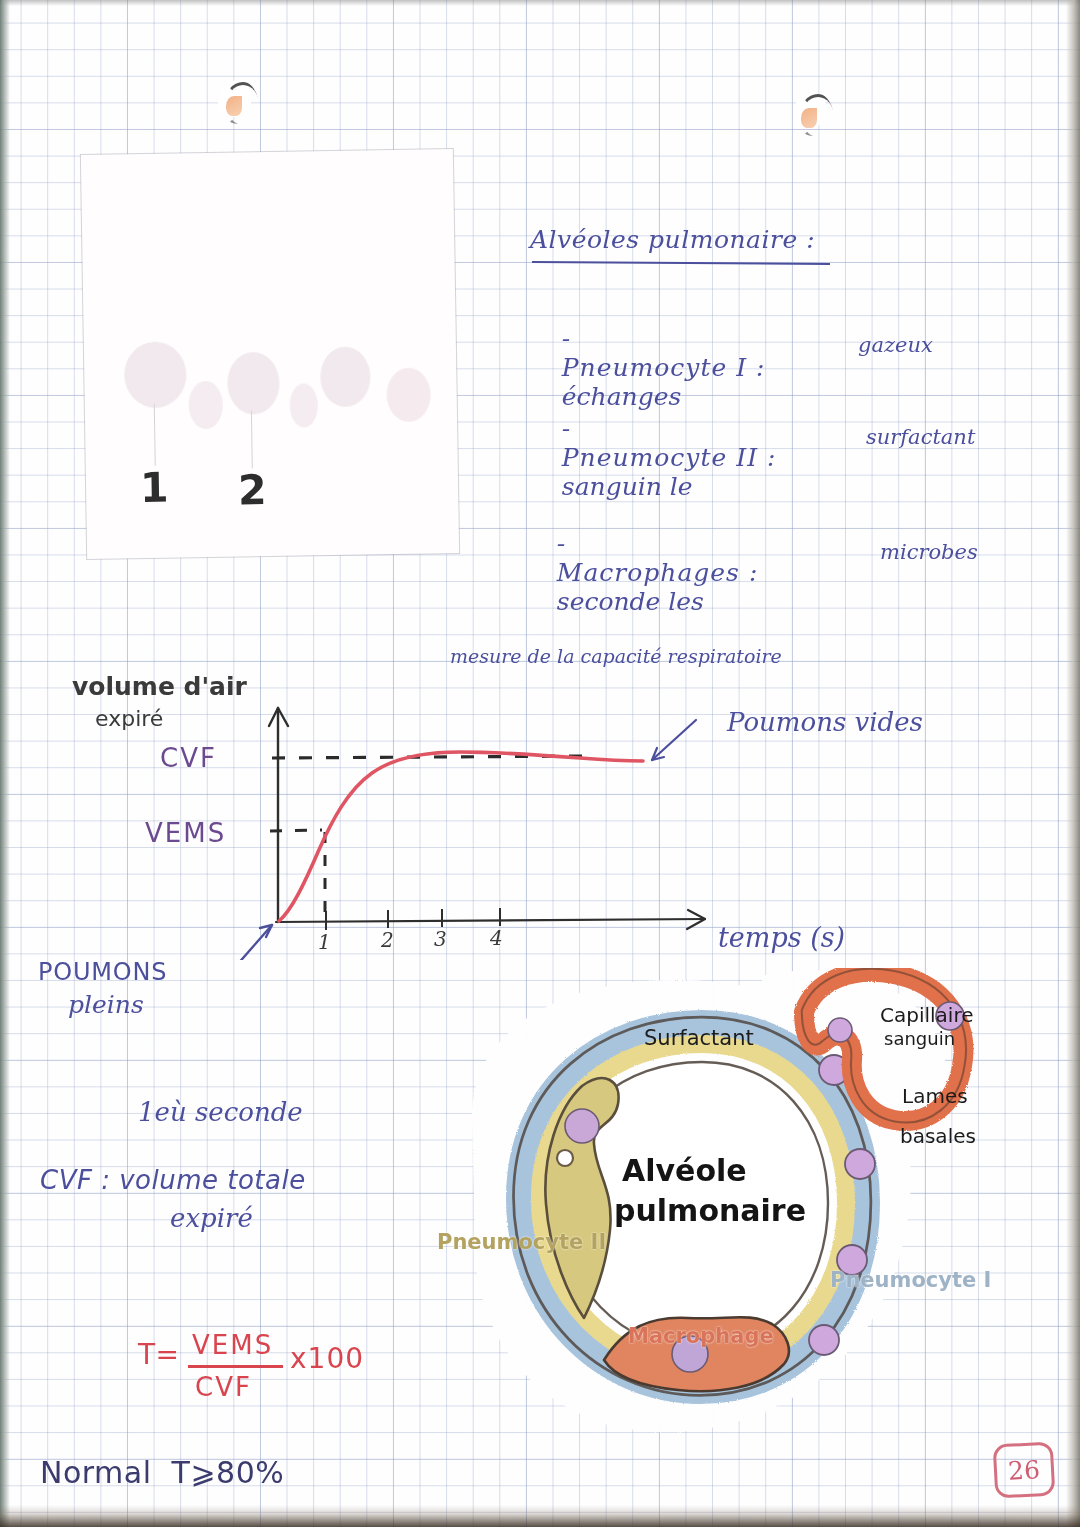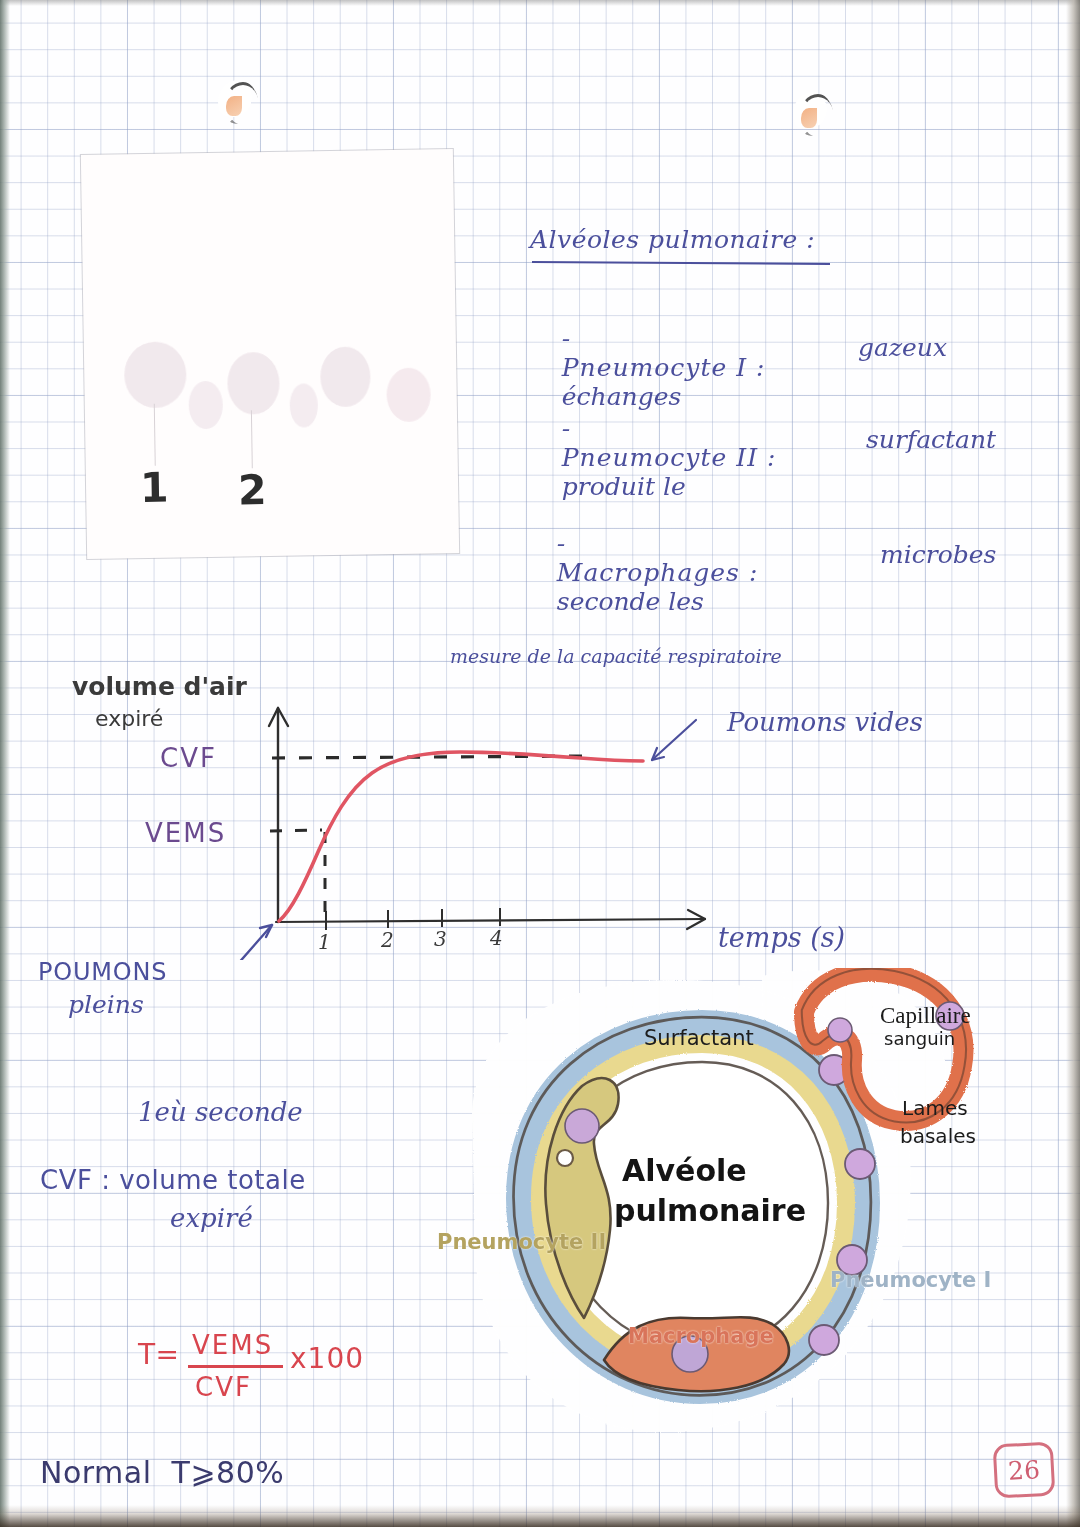--- a/index.html
+++ b/index.html
@@ -58,21 +58,21 @@
   .cursive{font-family:"DejaVu Serif",serif;font-style:italic;color:#4b4f9c;}
   .print{font-family:"DejaVu Sans",sans-serif;color:#4b4f9c;letter-spacing:.5px;}
   .pencil{font-family:"DejaVu Sans",sans-serif;color:#3a3a3a;}
   .violet{color:#6b4a8f;}
 
   
   #hdr-title{left:530px;top:225px;font-size:25px;letter-spacing:.5px;}
   #hdr-title-underline{position:absolute;left:532px;top:262px;width:298px;height:2px;
     background:#4b4f9c;transform:rotate(.4deg);}
   .hdr-item{font-size:25px;}
-  .hdr-cont{font-size:25px;}
+  .hdr-cont{font-size:21px;}
 
   
   #spiro-title{left:166px;top:634px;font-size:37px;font-family:"DejaVu Sans",sans-serif;
     color:#7a4d9d;letter-spacing:2.5px;font-weight:400;}
   #spiro-sub{left:450px;top:645px;font-size:19px;}
 
   #ylab1{left:72px;top:672px;font-size:25px;font-weight:bold;}
   #ylab2{left:95px;top:706px;font-size:22px;}
 
   #lab-cvf{left:160px;top:743px;font-size:26px;letter-spacing:2px;}
@@ -83,42 +83,42 @@
 
   #lab-pleins1{left:38px;top:958px;font-size:24px;letter-spacing:.8px;}
   #lab-pleins2{left:68px;top:990px;font-size:25px;}
 
   .tick{font-size:20px;font-family:"DejaVu Serif",serif;color:#3a3a3a;font-style:italic;}
 
   
   .def{font-size:26px;}
   #def1a{left:40px;top:1060px;}
   #def1b{left:138px;top:1097px;}
-  #def2a{left:40px;top:1165px;}
+  #def2a{left:40px;top:1165px;font-style:italic;}
   #def2b{left:170px;top:1203px;}
   #def3{left:40px;top:1277px;font-size:26px;}
 
   
   #f-T{left:138px;top:1338px;font-size:28px;color:#d8454e;}
   #f-num{left:192px;top:1330px;font-size:26px;color:#d8454e;letter-spacing:2px;}
   #f-bar{position:absolute;left:188px;top:1365px;width:95px;height:3px;background:#d8454e;}
   #f-den{left:195px;top:1372px;font-size:26px;color:#d8454e;letter-spacing:2px;}
   #f-x100{left:290px;top:1342px;font-size:28px;color:#d8454e;letter-spacing:1px;}
   #f-normal{left:40px;top:1455px;font-size:30px;color:#3b3b6e;}
 
   
   #fig{position:absolute;left:432px;top:968px;width:600px;height:500px;}
   #fig svg{display:block;}
   .figlbl{position:absolute;font-family:"DejaVu Sans",sans-serif;font-weight:700;}
   #fl-surf{left:212px;top:58px;font-size:21px;color:#1d1d1d;font-weight:400;}
   #fl-alv1{left:190px;top:185px;font-size:30px;color:#141414;}
   #fl-alv2{left:182px;top:225px;font-size:30px;color:#141414;}
-  #fl-cap1{left:448px;top:35px;font-size:23px;color:#1b1b1b;font-weight:400;font-family:Liberation Serif, serif;}
+  #fl-cap1{left:448px;top:35px;font-size:20px;color:#1b1b1b;font-weight:400;}
   #fl-cap2{left:452px;top:60px;font-size:18px;color:#1b1b1b;font-weight:400;}
-  #fl-lam1{left:470px;top:128px;font-size:20px;color:#1b1b1b;font-weight:400;}
+  #fl-lam1{left:470px;top:116px;font-size:20px;color:#1b1b1b;font-weight:400;}
   #fl-lam2{left:468px;top:156px;font-size:20px;color:#1b1b1b;font-weight:400;}
   #fl-p2{left:5px;top:262px;font-size:21px;color:#b4a360;text-shadow:0 0 2px #fff;}
   #fl-p1{left:398px;top:300px;font-size:21px;color:#9fb3c6;text-shadow:0 0 2px #fff;}
   #fl-mac{left:196px;top:356px;font-size:21px;color:#d9745a;text-shadow:0 0 2px #fff;}
 
   
   #pageno{position:absolute;left:994px;top:1443px;width:54px;height:48px;
     border:3px solid #d4707f;border-radius:14px;color:#cf5f72;
     font-family:"DejaVu Serif",serif;font-size:25px;
     display:flex;align-items:center;justify-content:center;transform:rotate(-3deg);}
@@ -160,21 +160,21 @@
   <div class="hw cursive hdr-item" style="left:530px;top:295px;">
     <span>-</span>
     <span style="letter-spacing:1px;">Pneumocyte I :</span>
     <span>échanges</span>
   </div>
   <div class="hw cursive hdr-cont" style="left:858px;top:333px;">gazeux</div>
 
   <div class="hw cursive hdr-item" style="left:530px;top:385px;">
     <span>-</span>
     <span style="letter-spacing:1px;">Pneumocyte II :</span>
-    <span>produit le</span>
+    <span>sanguin le</span>
   </div>
   <div class="hw cursive hdr-cont" style="left:866px;top:425px;">surfactant</div>
 
   <div class="hw cursive hdr-item" style="left:525px;top:500px;">
     <span>-</span>
     <span style="letter-spacing:1px;">Macrophages :</span>
     <span>seconde les</span>
   </div>
   <div class="hw cursive hdr-cont" style="left:880px;top:540px;">microbes</div>
 

